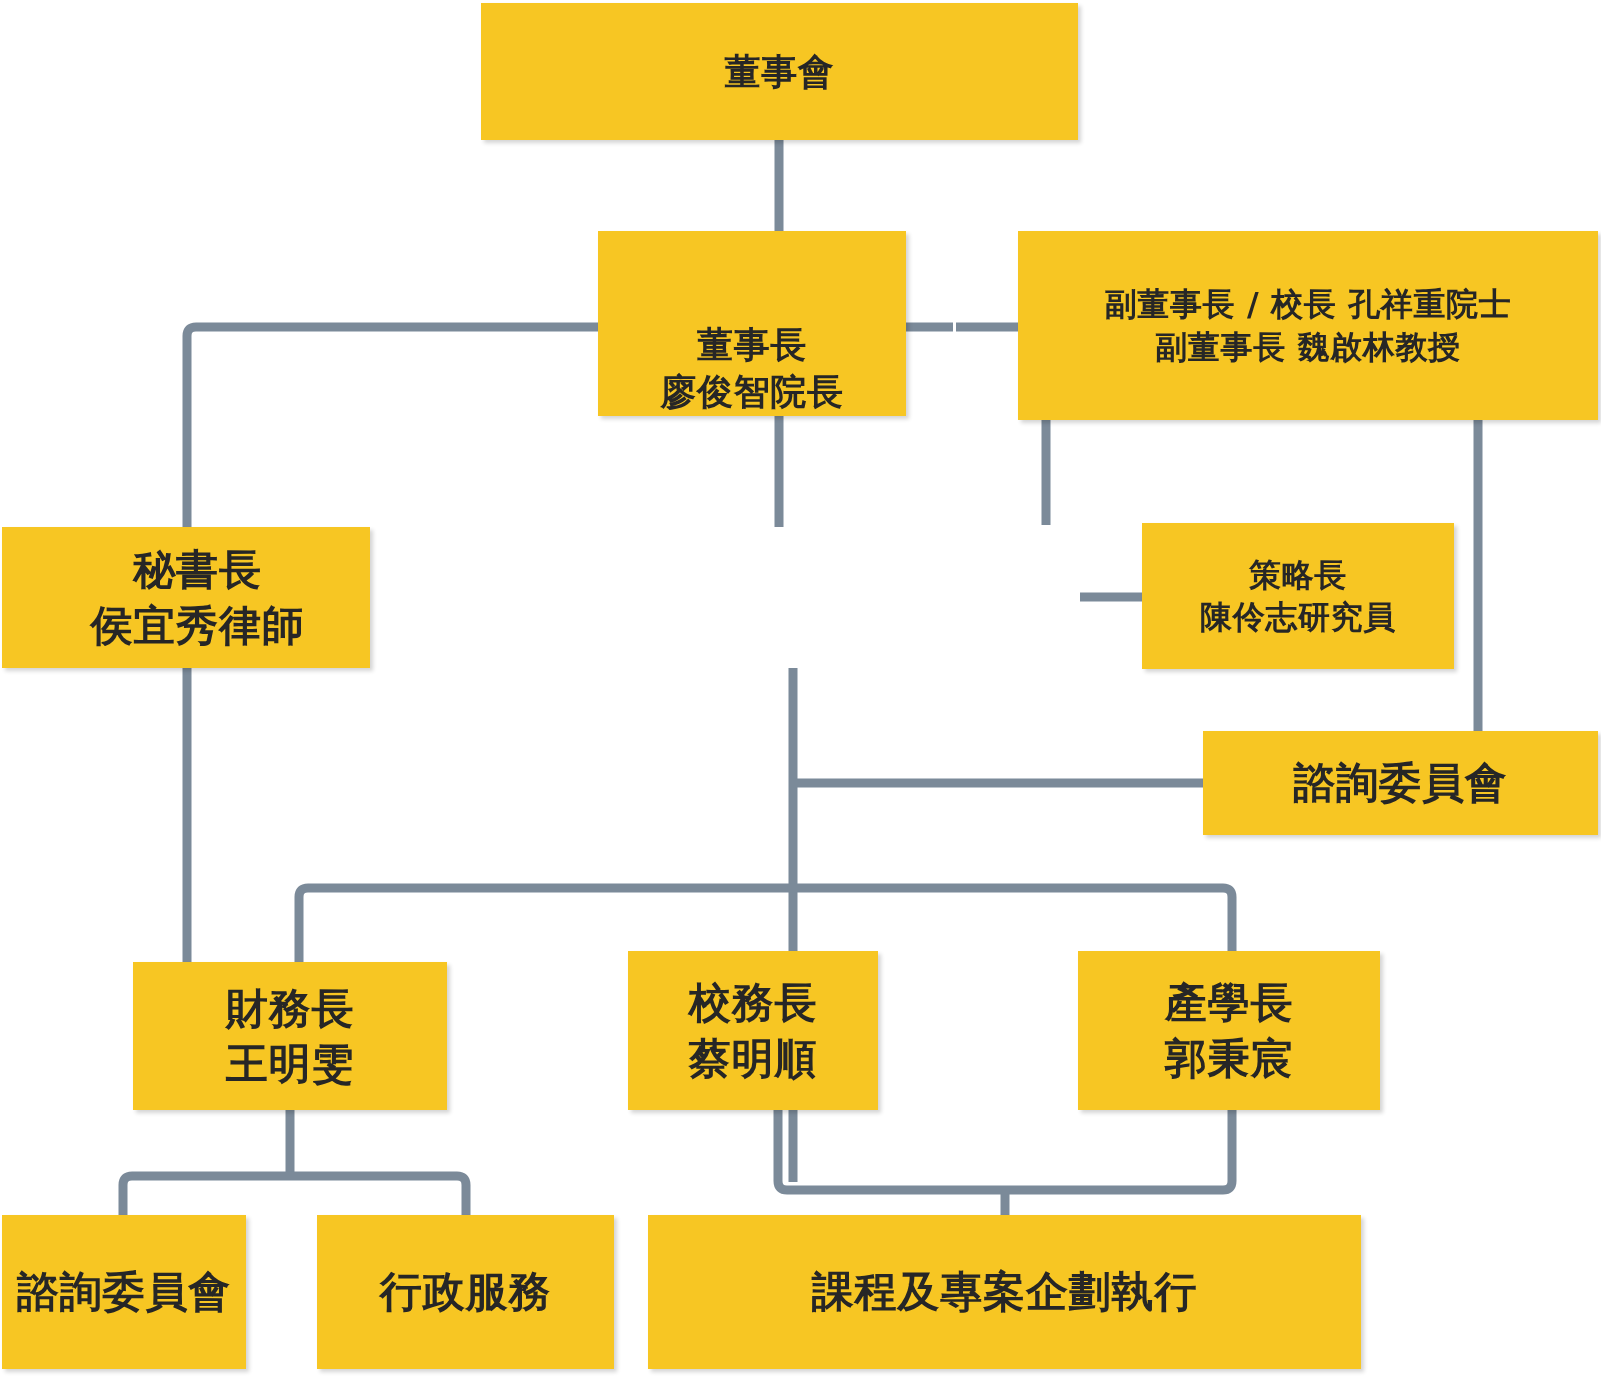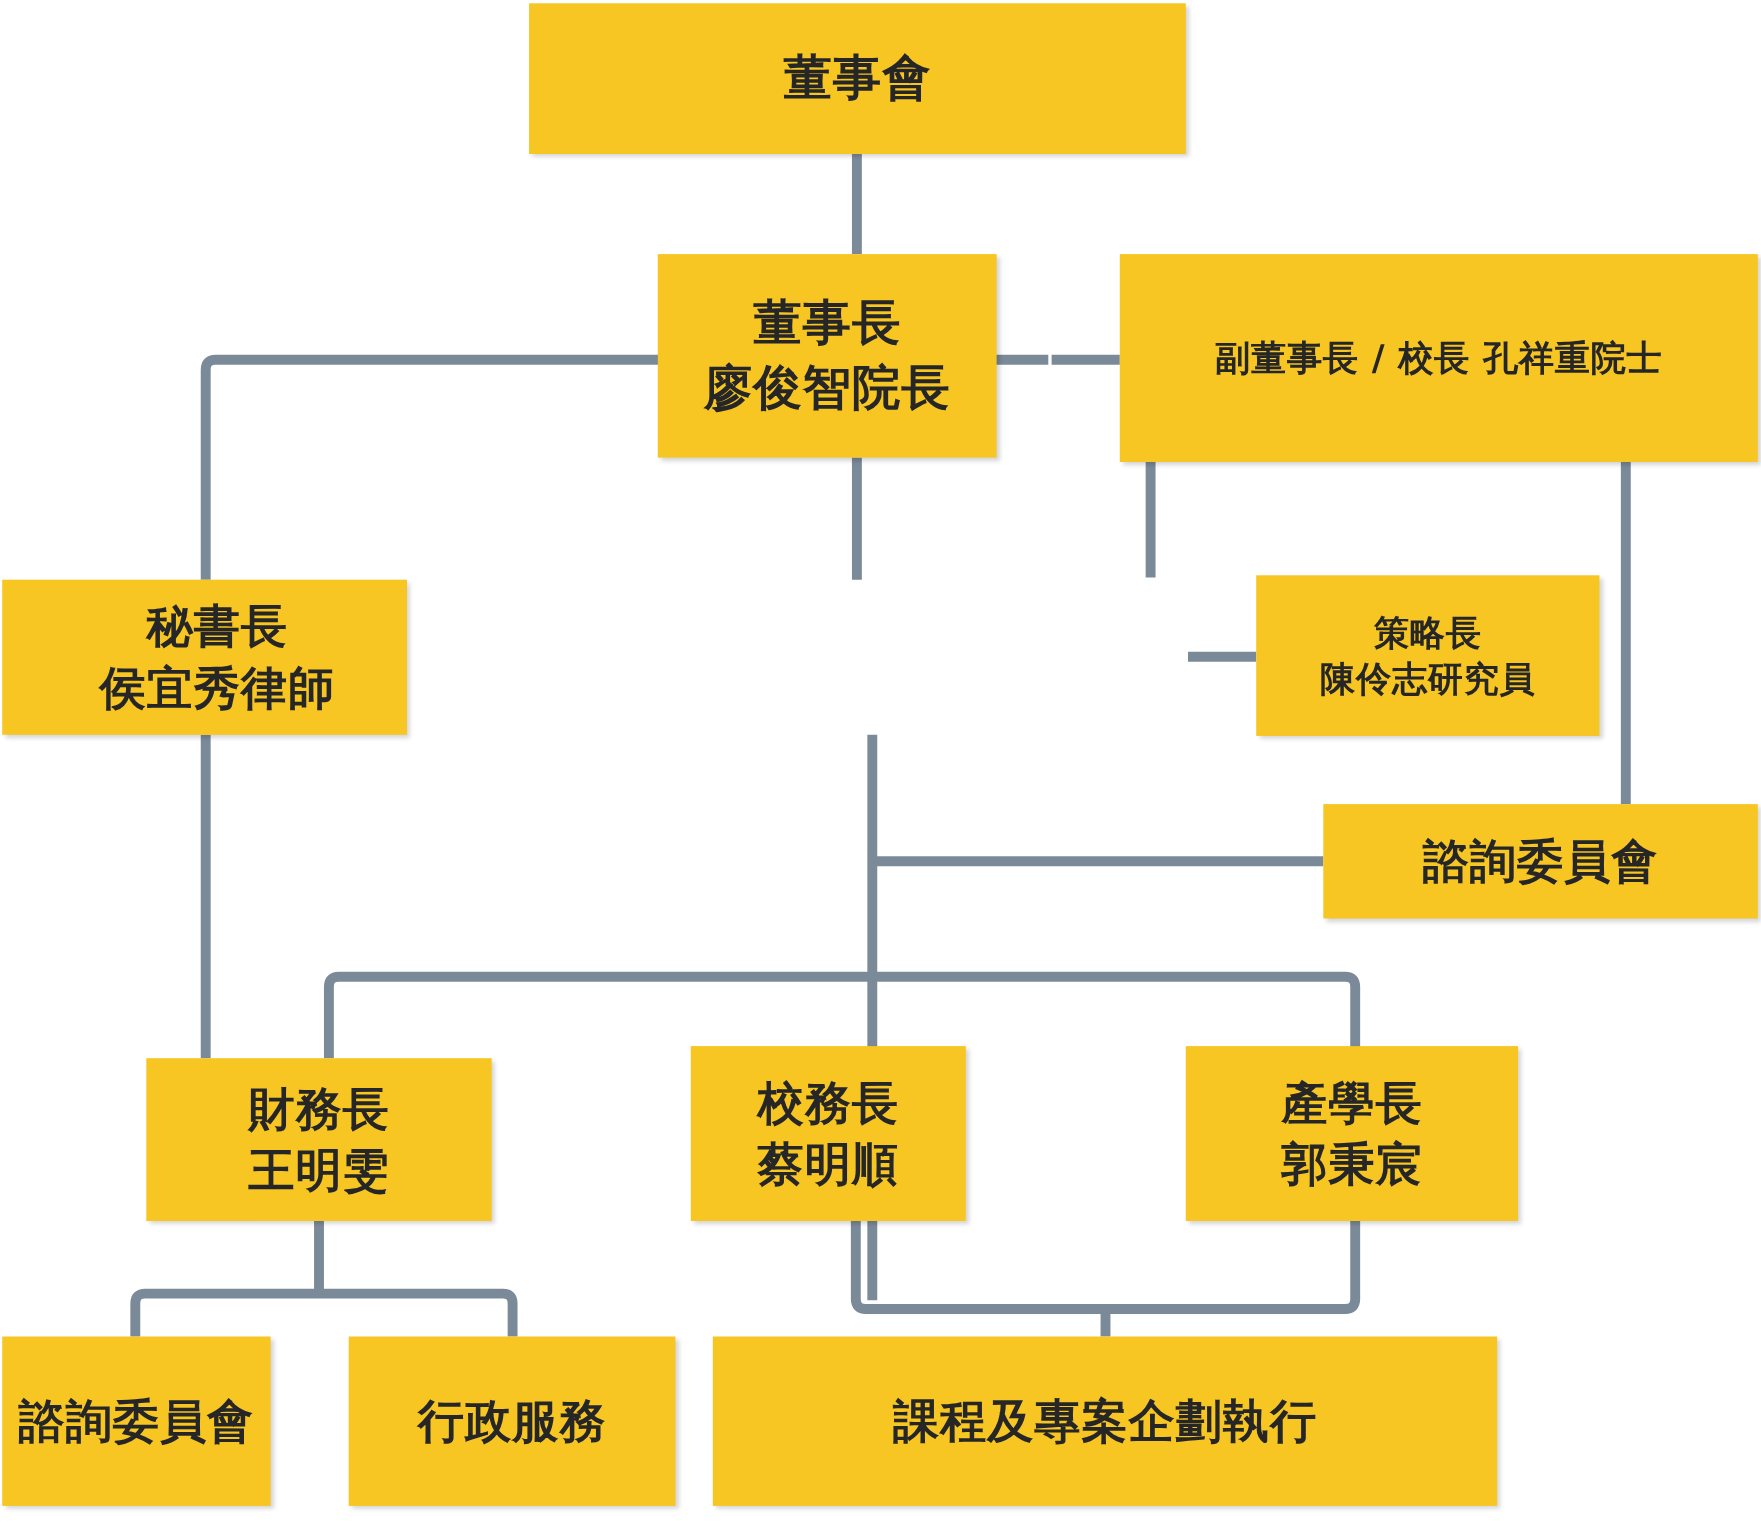--- a/index.html
+++ b/index.html
@@ -36,21 +36,21 @@
     font-weight: 700;
     line-height: 1.32;
     letter-spacing: 0.02em;
     box-shadow: 3px 3px 4px rgba(0,0,0,0.17);
     z-index: 2;
   }
   .node .line {
     display: block;
     white-space: nowrap;
   }
-  .s44 { font-size: 44px; }
+  .s44 { font-size: 36px; }
   .s42 { font-size: 42px; }
   .s40 { font-size: 32px; }
 </style>
 </head>
 <body>
 
 <div id="chart">
 
   <svg class="connectors" viewBox="0 0 1601 1390" width="1601" height="1390" aria-hidden="true">
     <g fill="none" stroke="#7B8A99" stroke-width="9" stroke-linecap="butt" stroke-linejoin="round">
@@ -82,27 +82,28 @@
 
       <path d="M 778 1110 L 778 1181 Q 778 1190 787 1190 L 1223 1190 Q 1232 1190 1232 1181 L 1232 1110"></path>
       <path d="M 1005 1190 L 1005 1215"></path>
     </g>
   </svg>
 
   <div class="node s44" style="left:481px; top:3px; width:597px; height:137px;">
     <span class="line">董事會</span>
   </div>
 
-  <div class="node s44" style="left:598px; top:231px; width:308px; height:185px;">
+  <div class="node s44" style="left:598px; top:231px; width:308px; height:185px;justify-content:flex-end;">
     <span class="line">董事長</span>
     <span class="line">廖俊智院長</span>
   </div>
 
   <div class="node s40" style="left:1018px; top:231px; width:580px; height:189px;">
     <span class="line">副董事長 / 校長 孔祥重院士</span>
+    <span class="line">副董事長 魏啟林教授</span>
   </div>
 
   <div class="node s42" style="left:2px; top:527px; width:368px; height:141px;padding-left:23px;">
     <span class="line">秘書長</span>
     <span class="line">侯宜秀律師</span>
   </div>
 
 
   <div class="node s40" style="left:1142px; top:523px; width:312px; height:146px;">
     <span class="line">策略長</span>

